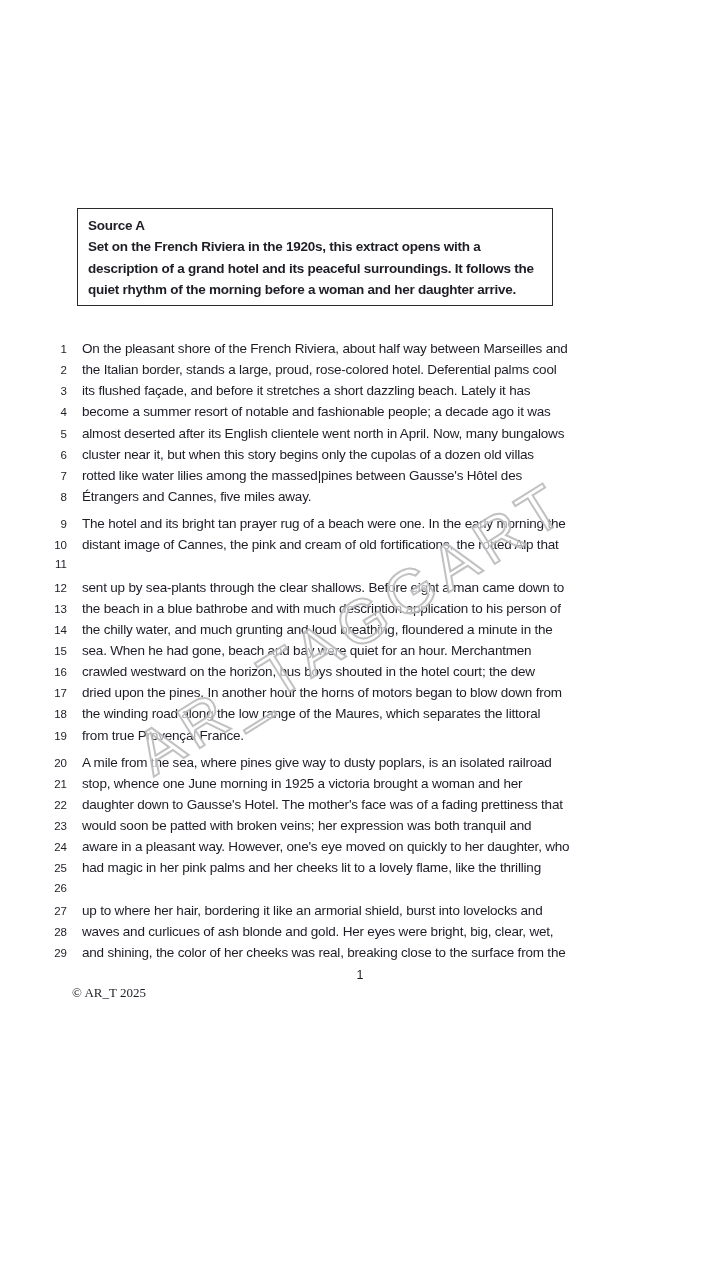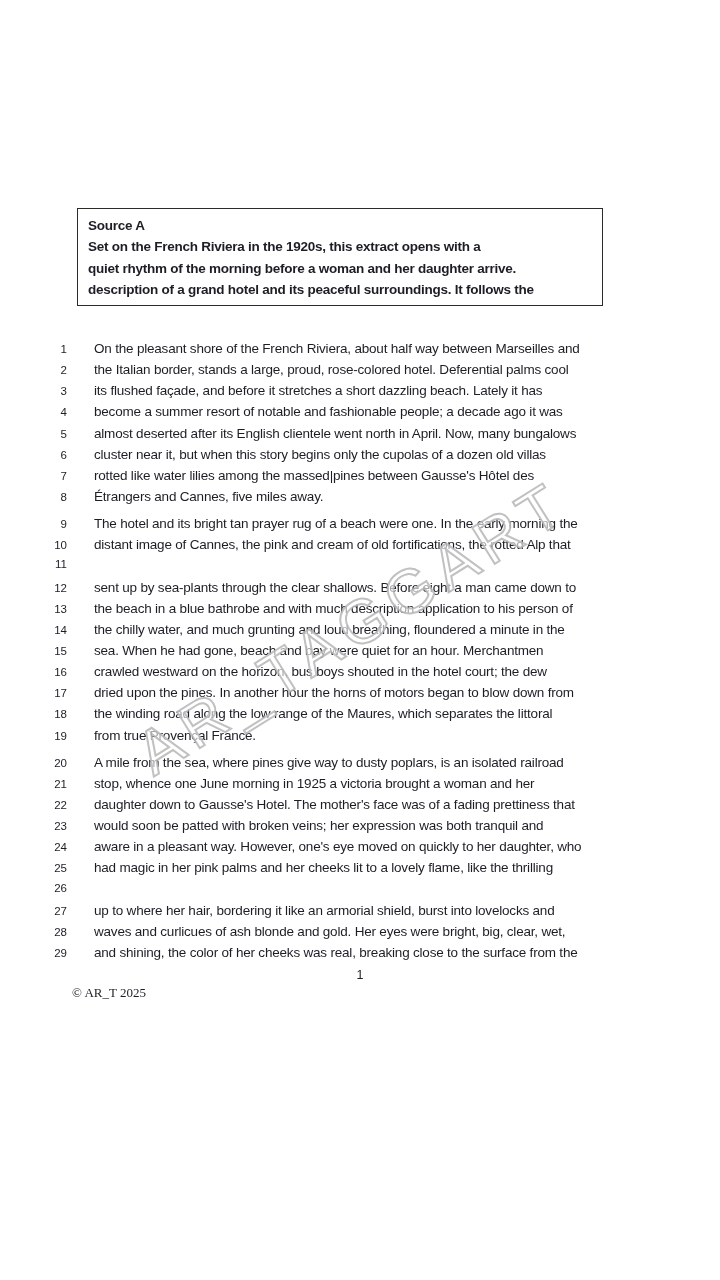--- a/index.html
+++ b/index.html
@@ -12,21 +12,21 @@
   }
   .page {
     position: absolute; inset: 0;
     background: #ffffff;
   }
 
   
   .source-box {
     position: absolute;
     left: 77px; top: 208px;
-    width: 526px;
+    width: 476px;
     box-sizing: border-box;
     border: 1.5px solid #2b2b2b;
     padding: 6px 10px 5px 10px;
     background: #ffffff;
   }
   .source-box .box-line {
     font-weight: bold;
     font-size: 13.5px;
     line-height: 21.3px;
     color: #1d1d26;
@@ -49,21 +49,21 @@
     height: 21.15px;
   }
   .ln {
     flex: none;
     width: 67px;
     text-align: right;
     font-size: 11.5px;
     color: #1d1d26;
   }
   .lt {
-    margin-left: 27px;
+    margin-left: 15px;
     font-size: 13.5px;
     letter-spacing: -0.2px;
     white-space: nowrap;
     color: #1d1d26;
   }
 
   
   .watermark {
     position: absolute;
     left: 72px; top: 592px;
@@ -101,22 +101,22 @@
 </style>
 </head>
 <body>
 
 <div class="page">
 
   <div class="source-box">
     <div class="box-line">Source A</div>
     <div id="source-desc">
         <div class="box-line">Set on the French Riviera in the 1920s, this extract opens with a</div>
+        <div class="box-line">description of a grand hotel and its peaceful surroundings. It follows the</div>
         <div class="box-line">quiet rhythm of the morning before a woman and her daughter arrive.</div>
-        <div class="box-line">description of a grand hotel and its peaceful surroundings. It follows the</div>
       </div>
   </div>
 
   <div class="body-text" id="body-container">
       <div class="para">
         <div class="line">
           <span class="ln">1</span>
           <span class="lt">On the pleasant shore of the French Riviera, about half way between Marseilles and</span>
         </div>
         <div class="line">

